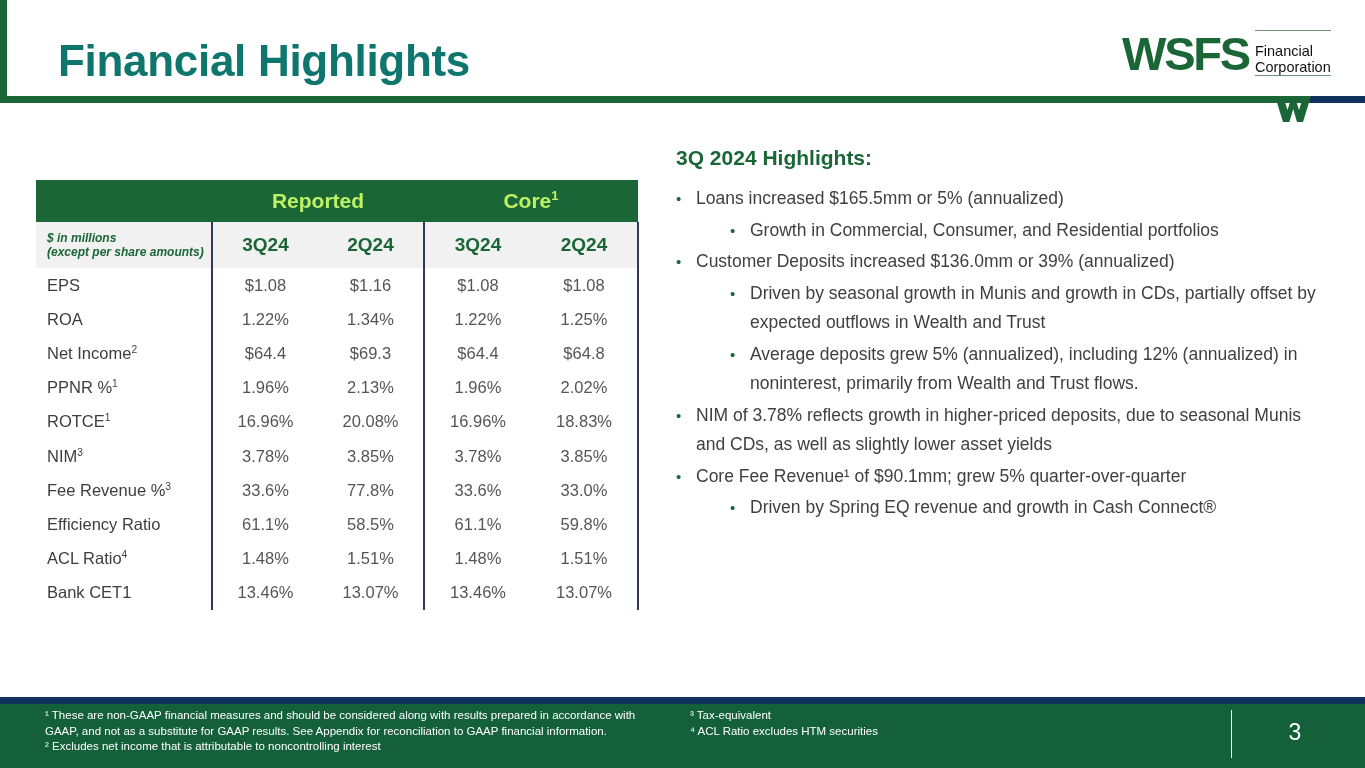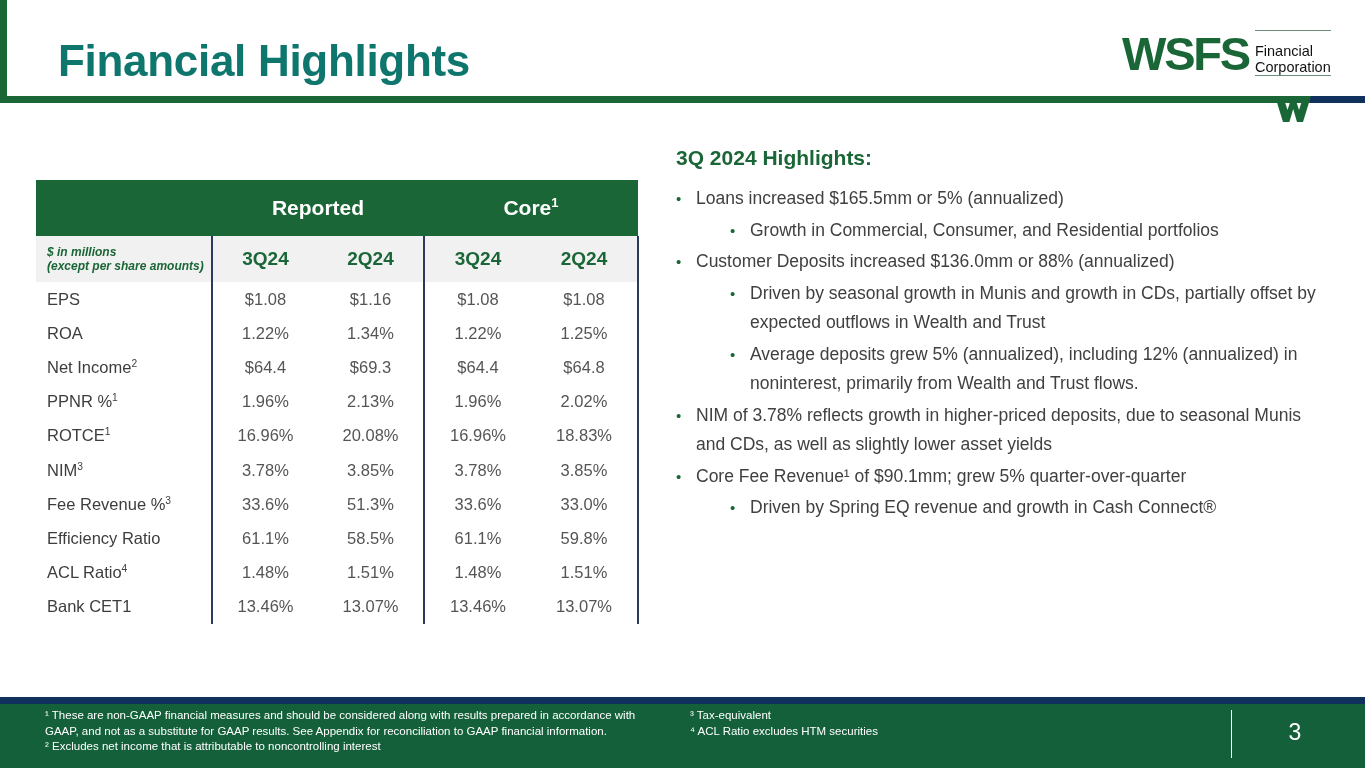--- a/index.html
+++ b/index.html
@@ -88,23 +88,23 @@
     left: 36px; top: 180px;
     width: 602px;
     border-collapse: collapse;
     table-layout: fixed;
   }
   .metrics-table td, .metrics-table th {
     padding: 0;
     margin: 0;
   }
   .grp-head {
-    height: 56px;
+    height: 42px;
     background: #1a6637;
-    color: #ffffff;
+    color: #bef264;
     font-size: 21px;
     font-weight: bold;
     text-align: center;
     vertical-align: middle;
   }
   .grp-head.blank { background: #1a6637; }
   .sub-head-row td {
     height: 46px;
     background: #f1f1f1;
     vertical-align: middle;
@@ -305,21 +305,21 @@
       <tr class="data-row">
         <td class="row-label sep-r">NIM<sup>3</sup></td>
         <td class="row-val">3.78%</td>
         <td class="row-val sep-r">3.85%</td>
         <td class="row-val">3.78%</td>
         <td class="row-val sep-r">3.85%</td>
       </tr>
       <tr class="data-row">
         <td class="row-label sep-r">Fee Revenue %<sup>3</sup></td>
         <td class="row-val">33.6%</td>
-        <td class="row-val sep-r">51.3%</td>
+        <td class="row-val sep-r">77.8%</td>
         <td class="row-val">33.6%</td>
         <td class="row-val sep-r">33.0%</td>
       </tr>
       <tr class="data-row">
         <td class="row-label sep-r">Efficiency Ratio</td>
         <td class="row-val">61.1%</td>
         <td class="row-val sep-r">58.5%</td>
         <td class="row-val">61.1%</td>
         <td class="row-val sep-r">59.8%</td>
       </tr>
@@ -346,21 +346,21 @@
       <div class="bullet">
         <span class="dot">•</span>
         <span class="txt">Loans increased $165.5mm or 5% (annualized)</span>
       </div>
       <div class="bullet lvl2">
         <span class="dot">•</span>
         <span class="txt">Growth in Commercial, Consumer, and Residential portfolios</span>
       </div>
       <div class="bullet">
         <span class="dot">•</span>
-        <span class="txt">Customer Deposits increased $136.0mm or 88% (annualized)</span>
+        <span class="txt">Customer Deposits increased $136.0mm or 39% (annualized)</span>
       </div>
       <div class="bullet lvl2">
         <span class="dot">•</span>
         <span class="txt">Driven by seasonal growth in Munis and growth in CDs, partially offset by expected outflows in Wealth and Trust</span>
       </div>
       <div class="bullet lvl2">
         <span class="dot">•</span>
         <span class="txt">Average deposits grew 5% (annualized), including 12% (annualized) in noninterest, primarily from Wealth and Trust flows.</span>
       </div>
       <div class="bullet">

